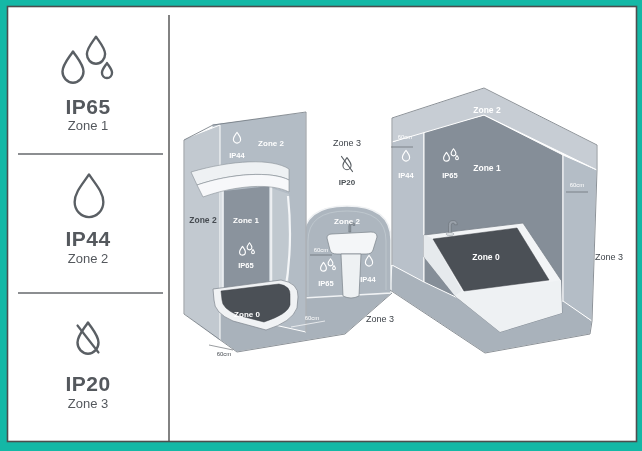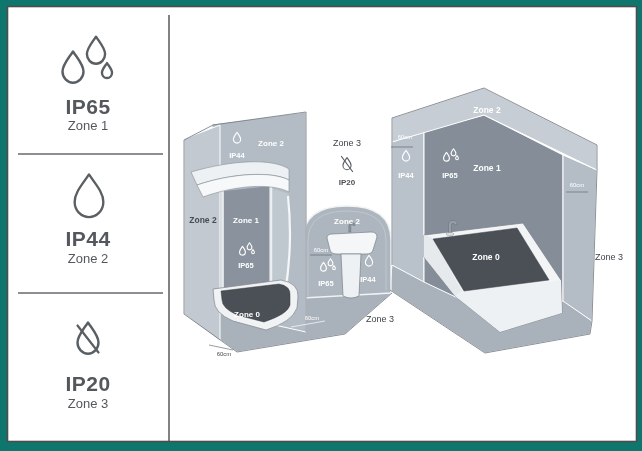--- a/index.html
+++ b/index.html
@@ -1,16 +1,16 @@
 <!DOCTYPE html>
 <html><head>
 <meta charset="utf-8">
 <style>
   html,body{margin:0;padding:0;background:#fff;}
-  .stage{position:relative;width:642px;height:451px;background:#0f766e;overflow:hidden;}
+  .stage{position:relative;width:642px;height:451px;background:#14b8a6;overflow:hidden;}
   svg{position:absolute;left:0;top:0;}
   text{font-family:"Liberation Sans","DejaVu Sans",sans-serif;text-anchor:middle;}
   .sb-ip{font-size:21px;font-weight:bold;fill:#54585d;letter-spacing:.5px;}
   .sb-zone{font-size:13px;fill:#54585d;}
   .t-w{fill:#ffffff;font-weight:bold;}
   .t-zone{font-size:8.5px;}
   .t-zone-s{font-size:8px;}
   .t-ip{font-size:7.5px;}
   .t-m{font-size:6px;fill:#ffffff;font-weight:normal;}
   .t-md{font-size:6px;fill:#474c52;font-weight:normal;}

